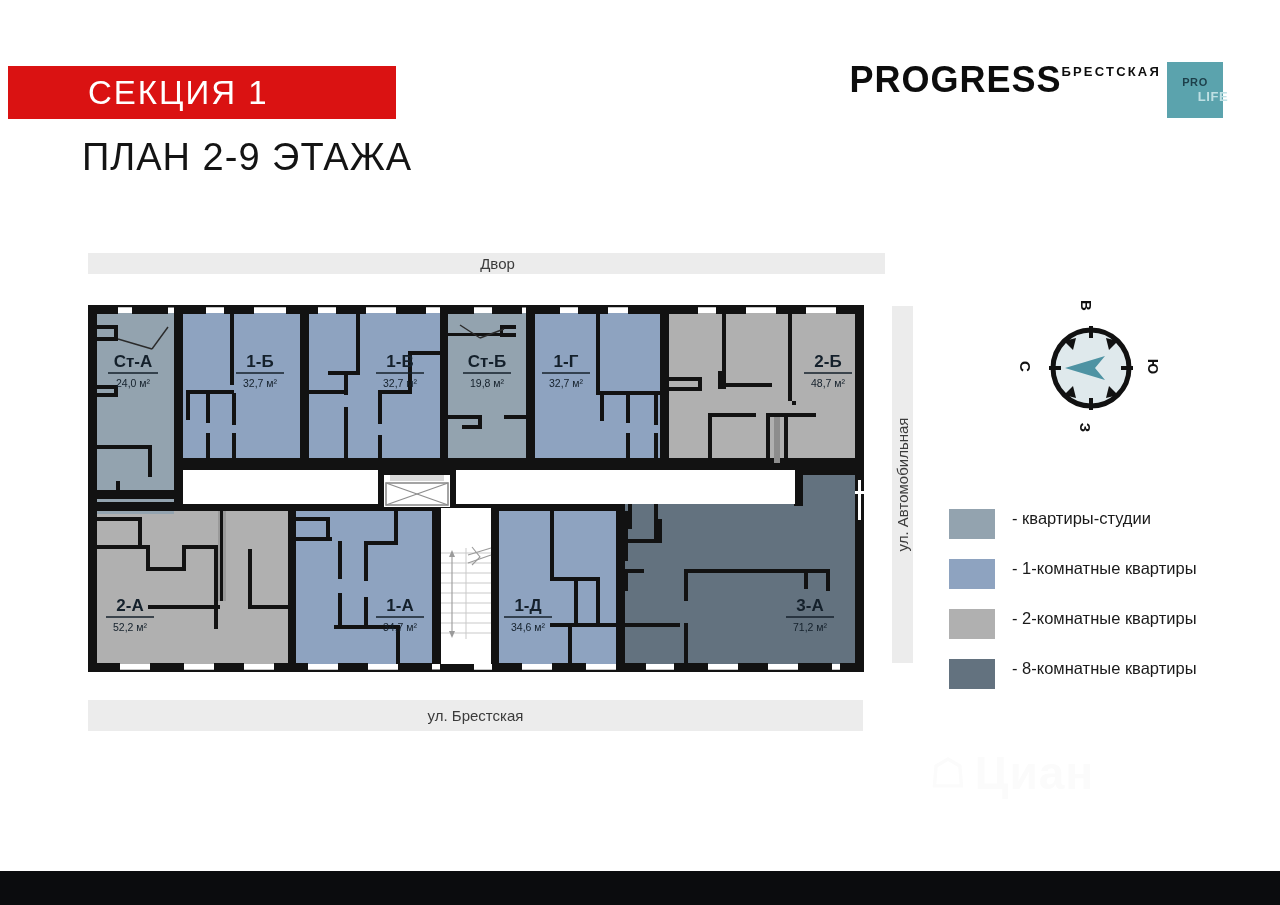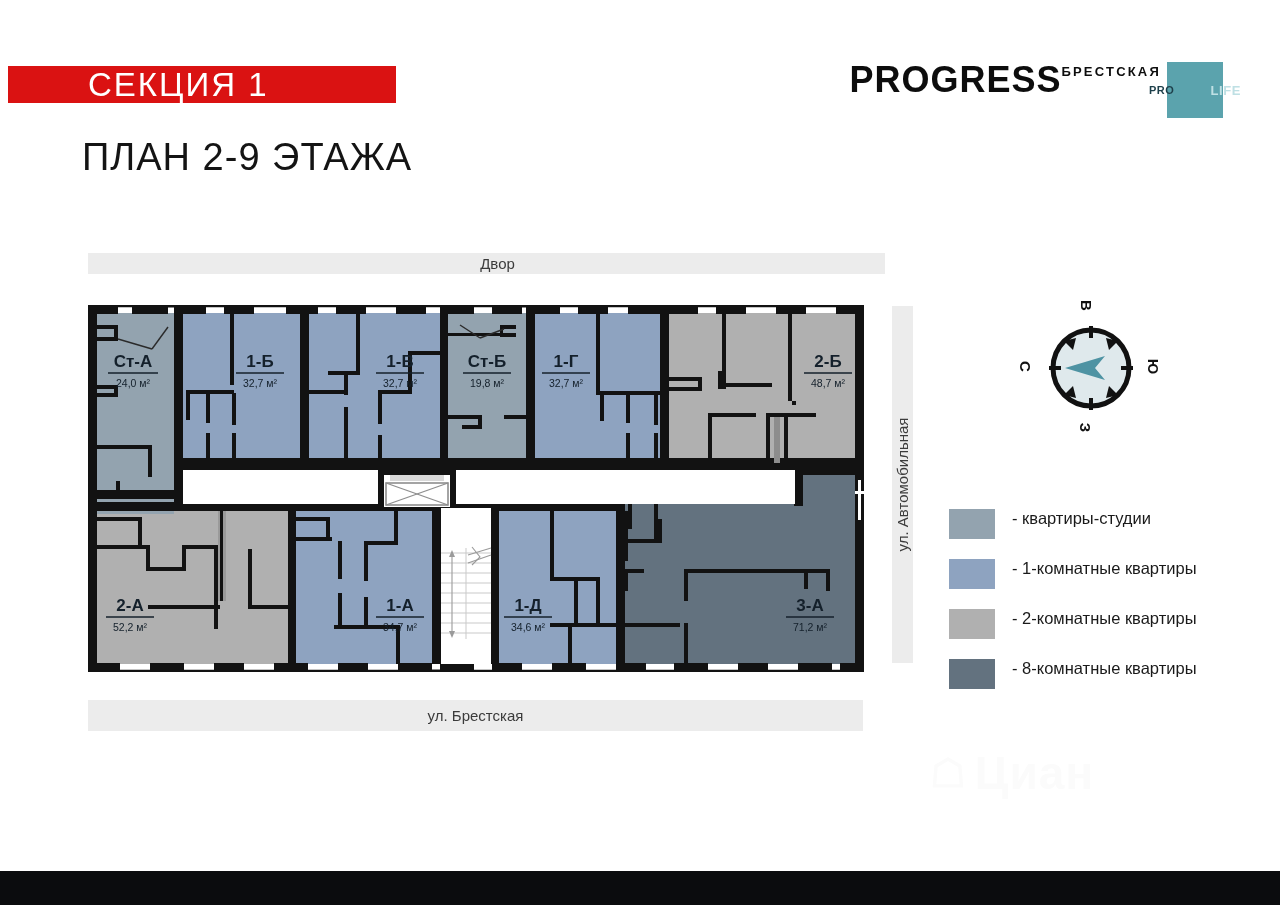--- a/index.html
+++ b/index.html
@@ -10,42 +10,42 @@
     font-family:"Liberation Sans", sans-serif;
     color:#1a1a1a;
     position:relative;
     overflow:hidden;
     -webkit-font-smoothing:antialiased;
   }
   .page{position:absolute;inset:0;}
 
   
   .section-badge{
-    position:absolute;left:8px;top:66px;width:388px;height:37px;
+    position:absolute;left:8px;top:66px;width:388px;height:53px;
     background:#da1212;
     display:flex;align-items:center;
   }
   .section-badge span{
     color:#ffffff;font-size:33px;letter-spacing:2px;font-weight:400;
     margin-left:80px;
   }
   .plan-title{
     position:absolute;left:82px;top:136px;
     font-size:38px;letter-spacing:1px;font-weight:400;color:#141414;
     white-space:nowrap;
   }
 
   
   .logo{position:absolute;right:57px;top:62px;height:58px;display:flex;align-items:flex-start;}
   .logo-text{display:flex;flex-direction:row;align-items:flex-start;margin-right:6px;}
   .logo-main{font-size:36px;font-weight:700;letter-spacing:1px;line-height:36px;color:#0d0d0d;}
   .logo-sub{font-size:13px;font-weight:700;letter-spacing:2.2px;line-height:16px;color:#0d0d0d;margin-top:2px;}
   .logo-box{
     width:56px;height:56px;background:#5ba3ad;
-    display:flex;flex-direction:row;align-items:center;justify-content:center;
+    display:flex;flex-direction:column;align-items:center;justify-content:center;
   }
   .logo-box .pro{color:#1d3f4a;font-size:11px;font-weight:700;letter-spacing:.6px;line-height:13px;}
   .logo-box .life{color:#bfe0e4;font-size:13px;font-weight:700;letter-spacing:.6px;line-height:15px;padding-left:36px;}
 
   
   .band{position:absolute;background:#ececec;display:flex;align-items:center;justify-content:center;}
   .band span{font-size:15px;color:#3b3b3b;}
   #band-top{left:88px;top:253px;width:775px;height:21px;padding-left:22px;}
   #band-bottom{left:88px;top:700px;width:775px;height:31px;}
   #band-right{left:892px;top:306px;width:21px;height:357px;}

